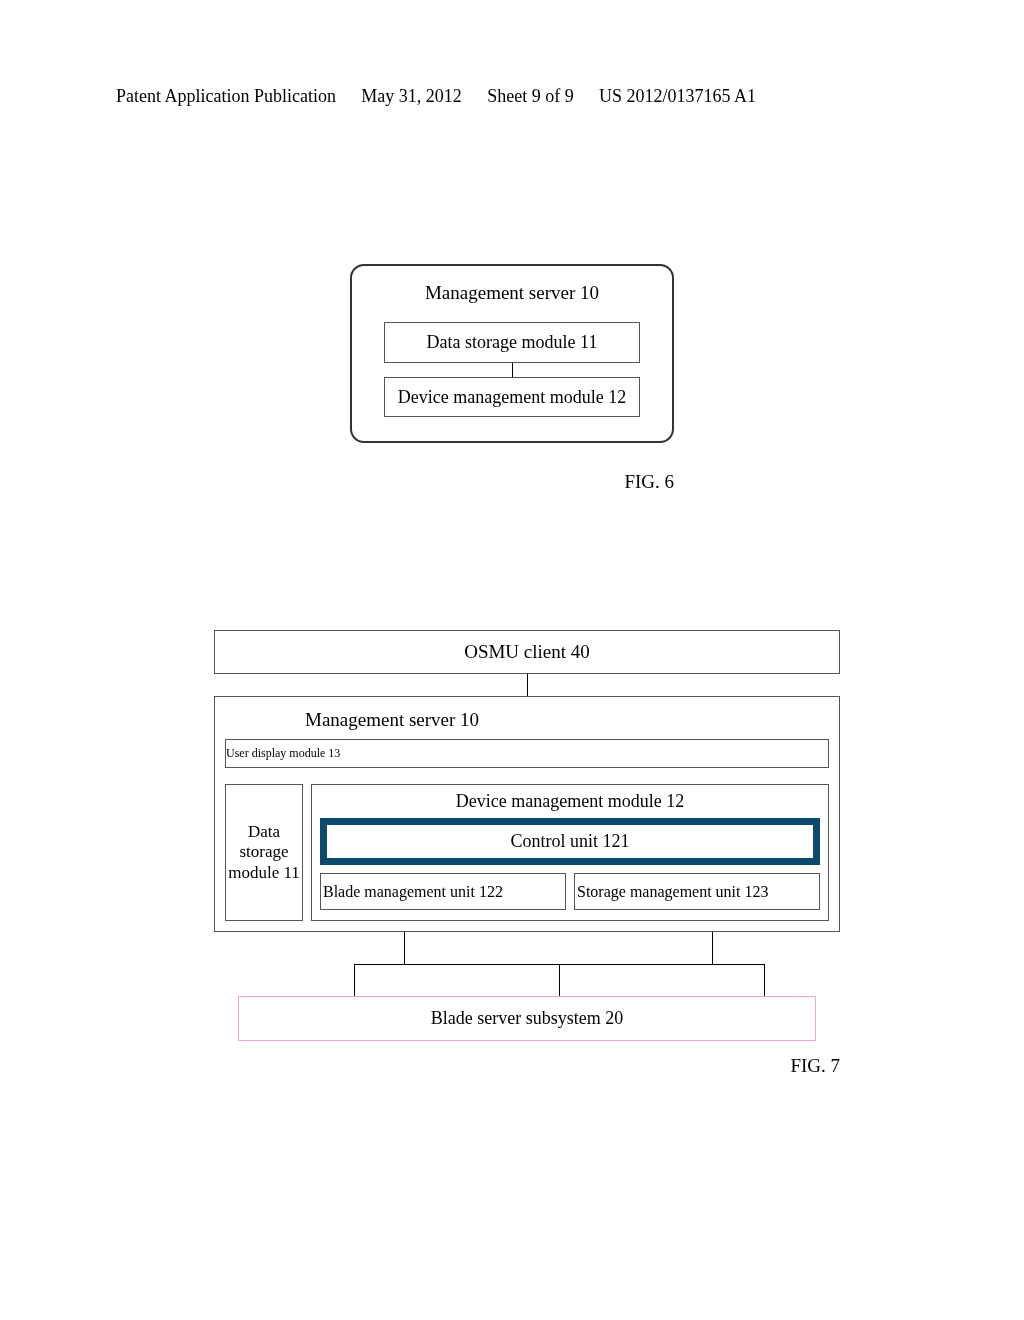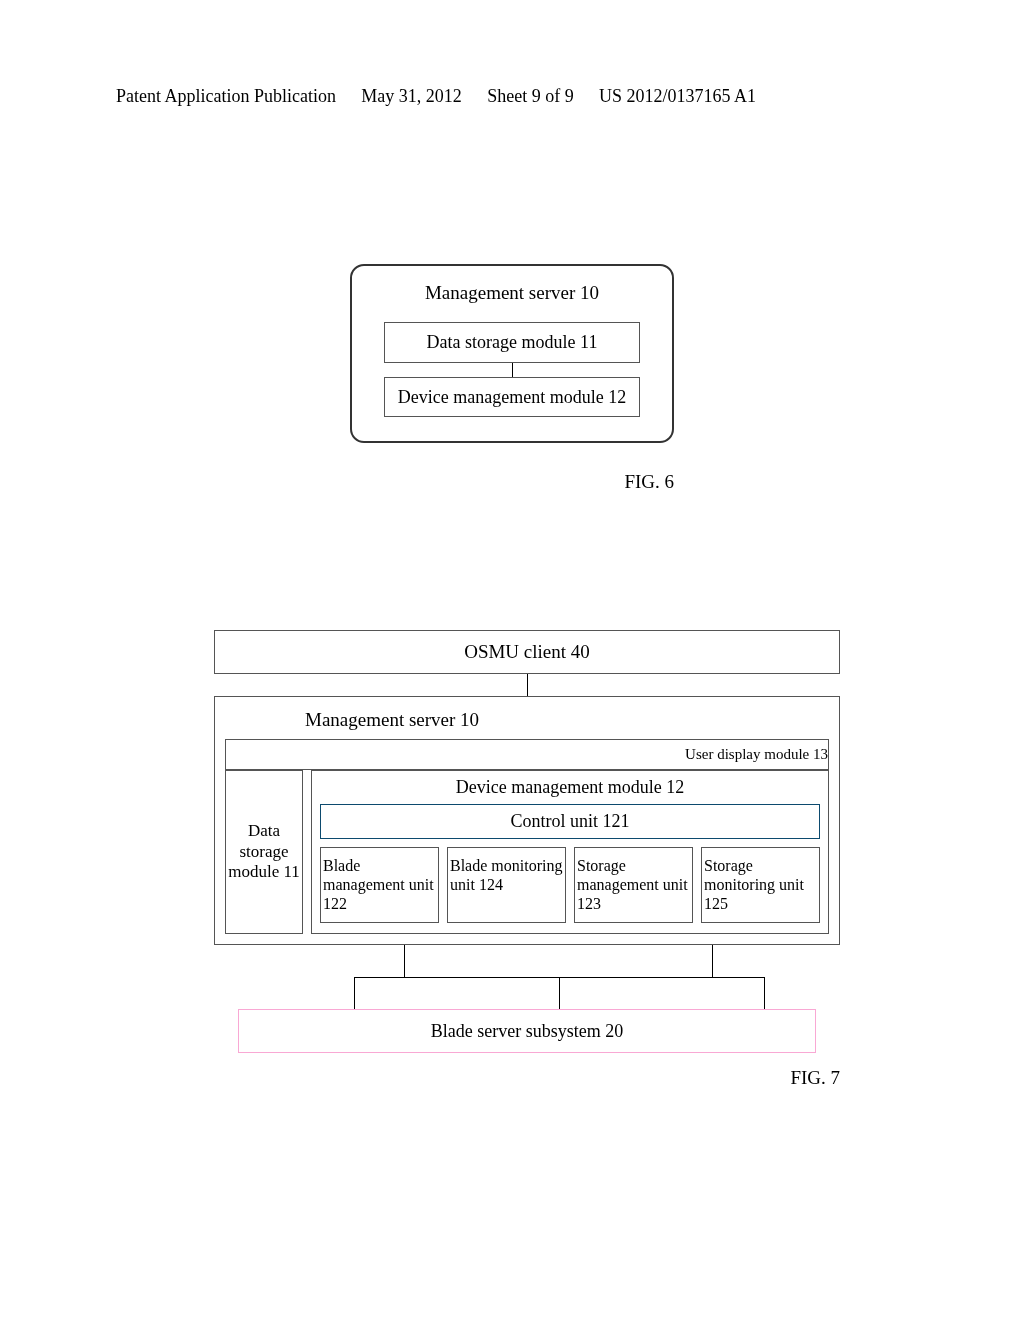--- a/index.html
+++ b/index.html
@@ -83,24 +83,24 @@
   .mgmtserver {
     border: 1px solid #555;
     padding: 8px 10px 10px;
   }
   .mgmtserver-title {
     font-size: 19px;
     padding: 4px 0 8px 80px;
   }
   .usermod {
     border: 1px solid #555;
-    text-align: right;
+    text-align: left;
     padding: 6px 0;
-    font-size: 15px;
-    margin-bottom: 0;
+    font-size: 12px;
+    margin-bottom: 16px;
   }
   .row {
     display: flex;
     gap: 8px;
   }
   .datastorage {
     border: 1px solid #555;
     width: 78px;
     display: flex;
     align-items: center;
@@ -114,21 +114,21 @@
     border: 1px solid #555;
     flex: 1;
     padding: 6px 8px 10px;
   }
   .devmgmt-title {
     text-align: center;
     font-size: 18px;
     padding-bottom: 6px;
   }
   .ctrl {
-    border: 1px solid #0c4a6e;
+    border: 7px solid #0c4a6e;
     text-align: center;
     padding: 6px 0;
     font-size: 18px;
     margin-bottom: 8px;
   }
   .units {
     display: flex;
     gap: 8px;
   }
   .unit {
@@ -214,23 +214,21 @@
   <div class="mgmtserver">
     <div class="mgmtserver-title">Management server 10</div>
     <div class="usermod">User display module 13</div>
     <div class="row">
       <div class="datastorage">Data storage module 11</div>
       <div class="devmgmt">
         <div class="devmgmt-title">Device management module 12</div>
         <div class="ctrl">Control unit 121</div>
         <div class="units">
           <div class="unit">Blade management unit 122</div>
-          <div class="unit">Blade monitoring unit 124</div>
           <div class="unit">Storage management unit 123</div>
-          <div class="unit">Storage monitoring unit 125</div>
         </div>
       </div>
     </div>
   </div>
 
   <div class="connectors">
     <div class="v1"></div>
     <div class="v2"></div>
     <div class="h"></div>
     <div class="v3"></div>

